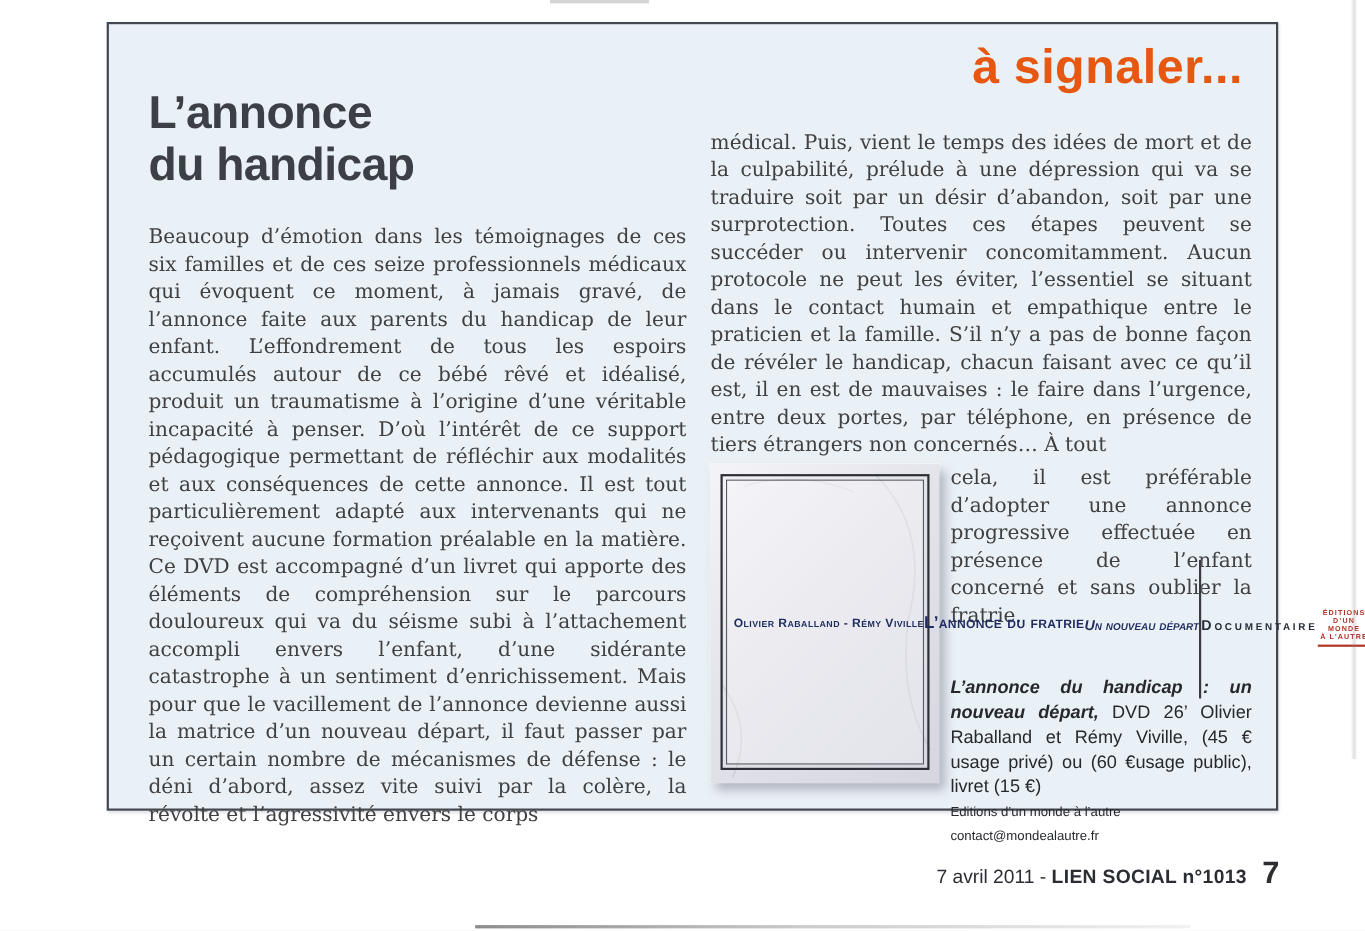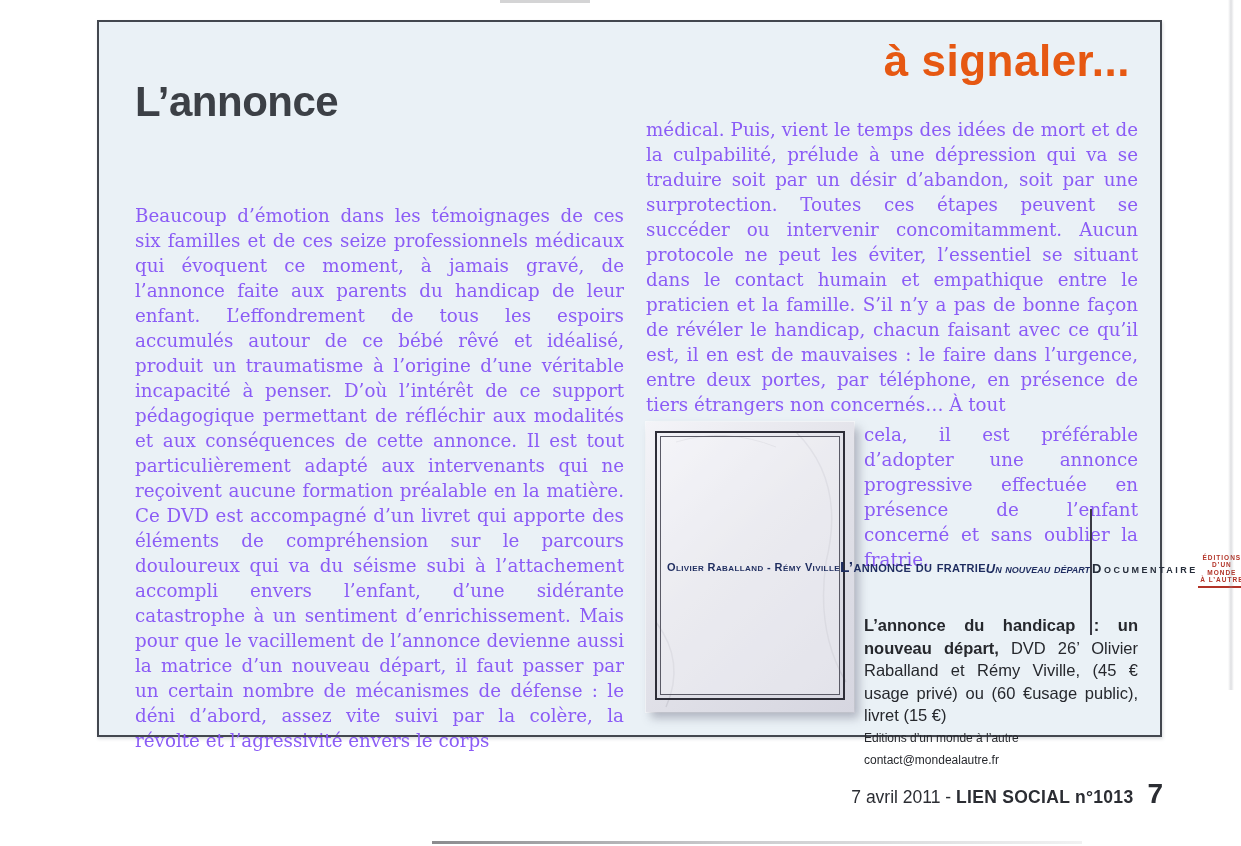--- a/index.html
+++ b/index.html
@@ -22,21 +22,21 @@
     color:#e65812;
   }
   .article-title{
     position:absolute;left:36px;top:56px;
     font-size:42px;line-height:48px;font-weight:bold;letter-spacing:-.5px;
     color:#3c4046;
   }
   
   .serif{
     font-family:"DejaVu Serif", serif;
-    font-size:18.3px;line-height:25px;color:#8b5cf6;
+    font-size:18.3px;line-height:25px;color:#404040;
     text-align:justify;
   }
   .left-column{position:absolute;left:36px;top:181px;width:489px;}
   .right-column{position:absolute;left:547px;top:95px;width:492px;}
   .wrap-row{display:flex;margin-top:5px;}
   .wrap-col{flex:1;margin-left:10px;display:flex;flex-direction:column;}
   
   .dvd-cover{
     flex:none;width:208px;height:290px;box-sizing:border-box;
     background:linear-gradient(135deg,#f4f4f8 0%,#e3e3ea 45%,#d6d6e0 100%);
@@ -79,21 +79,21 @@
     font-weight:bold;font-size:6.5px;line-height:7.5px;letter-spacing:1px;
     text-transform:uppercase;
   }
   .cover-logo-bar{width:48px;height:2px;background:#b23327;margin:2px auto 0 auto;}
   
   .caption{
     margin-top:42px;
     font-size:16.5px;line-height:22.5px;color:#26282d;
     text-align:justify;
   }
-  .caption-title{font-weight:bold;}
+  .caption-title{font-weight:bold;font-style:italic;}
   .caption-line{font-size:12px;line-height:22.5px;color:#26282d;}
   
   .footer{
     position:absolute;left:97px;top:778px;width:1066px;
     text-align:right;color:#2b2d33;font-size:17.5px;
   }
   .footer b{letter-spacing:.3px;margin-top:41px;}
   .footer .page-number{font-size:28px;font-weight:bold;margin-left:14px;}
   
   .artifact{position:absolute;pointer-events:none;}
@@ -111,20 +111,21 @@
 </style>
 </head>
 <body>
 
 <div class="content-box">
 
   <div class="section-label">à signaler...</div>
 
   <div class="article-title">
     <div>L’annonce</div>
+    <div>du handicap</div>
   </div>
 
   <div class="left-column serif">Beaucoup d’émotion dans les témoignages de ces six familles et de ces seize professionnels médicaux qui évoquent ce moment, à jamais gravé, de l’annonce faite aux parents du handicap de leur enfant. L’effondrement de tous les espoirs accumulés autour de ce bébé rêvé et idéalisé, produit un traumatisme à l’origine d’une véritable incapacité à penser. D’où l’intérêt de ce support pédagogique permettant de réfléchir aux modalités et aux conséquences de cette annonce. Il est tout particulièrement adapté aux intervenants qui ne reçoivent aucune formation préalable en la matière. Ce DVD est accompagné d’un livret qui apporte des éléments de compréhension sur le parcours douloureux qui va du séisme subi à l’attachement accompli envers l’enfant, d’une sidérante catastrophe à un sentiment d’enrichissement. Mais pour que le vacillement de l’annonce devienne aussi la matrice d’un nouveau départ, il faut passer par un certain nombre de mécanismes de défense : le déni d’abord, assez vite suivi par la colère, la révolte et l’agressivité envers le corps</div>
 
   <div class="right-column">
     <div class="serif">médical. Puis, vient le temps des idées de mort et de la culpabilité, prélude à une dépression qui va se traduire soit par un désir d’abandon, soit par une surprotection. Toutes ces étapes peuvent se succéder ou intervenir concomitamment. Aucun protocole ne peut les éviter, l’essentiel se situant dans le contact humain et empathique entre le praticien et la famille. S’il n’y a pas de bonne façon de révéler le handicap, chacun faisant avec ce qu’il est, il en est de mauvaises : le faire dans l’urgence, entre deux portes, par téléphone, en présence de tiers étrangers non concernés… À tout</div>
 
     <div class="wrap-row">
 
       <div class="dvd-cover">

